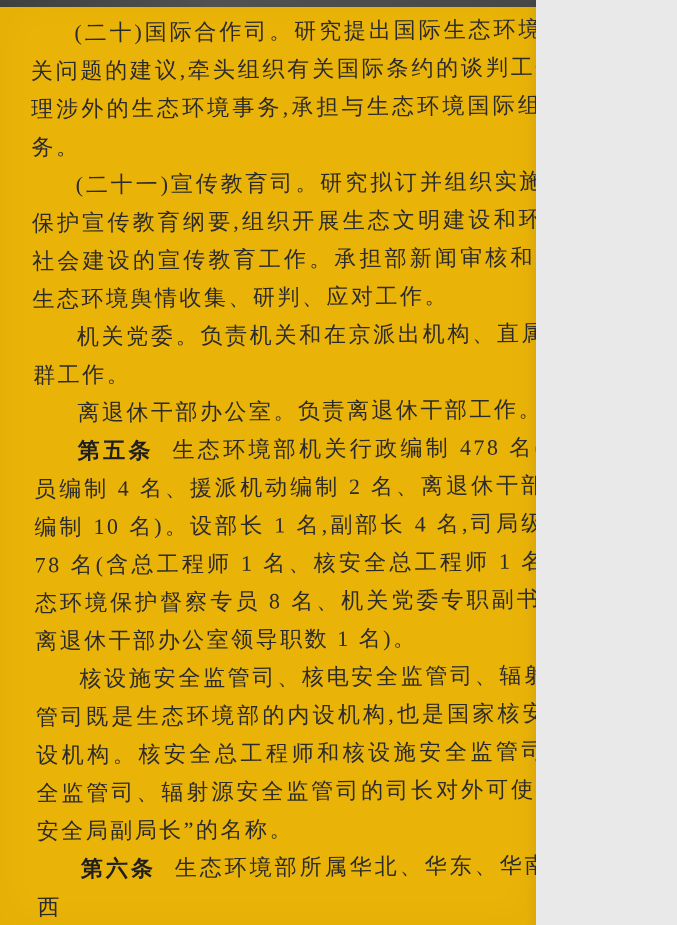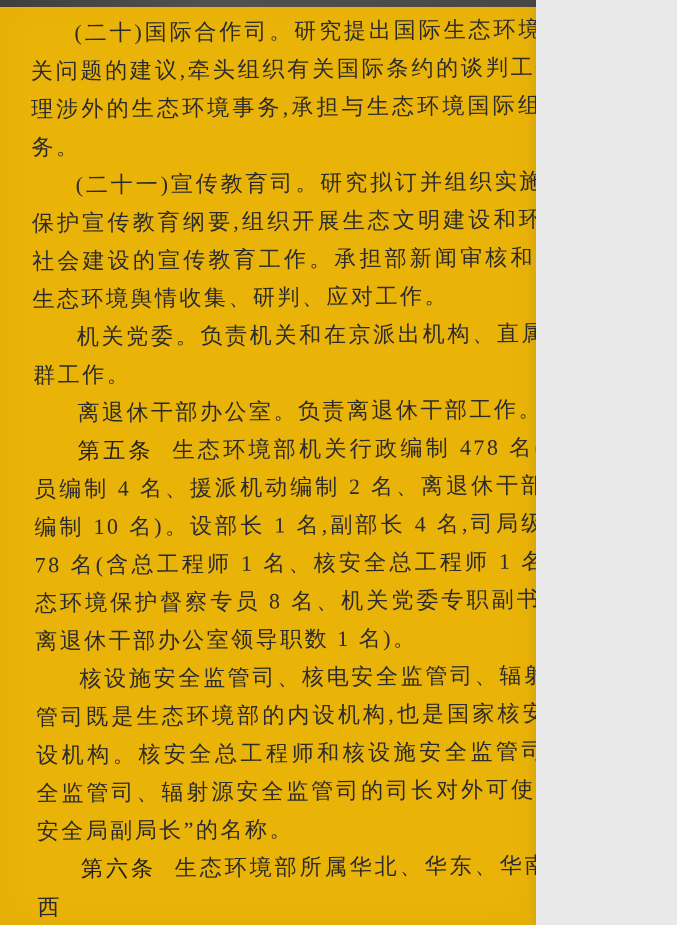--- a/index.html
+++ b/index.html
@@ -41,21 +41,21 @@
     font-family: "Liberation Serif", "DejaVu Serif", serif;
     font-size: 22px;
     line-height: 38px;
     letter-spacing: 2.5px;
     color: #2b2b2b;
     text-align: justify;
     text-indent: 2em;
     text-rendering: optimizeLegibility;
   }
   .article-lead {
-    font-weight: normal;
+    font-weight: bold;
     color: #1f1f1f;
     margin-right: 0.85em;
   }
   .page-number {
     margin: 3px 0 0 0;
     padding-right: 24px;
     font-family: "Liberation Serif", "DejaVu Serif", serif;
     font-size: 19px;
     letter-spacing: 2px;
     color: #333;

